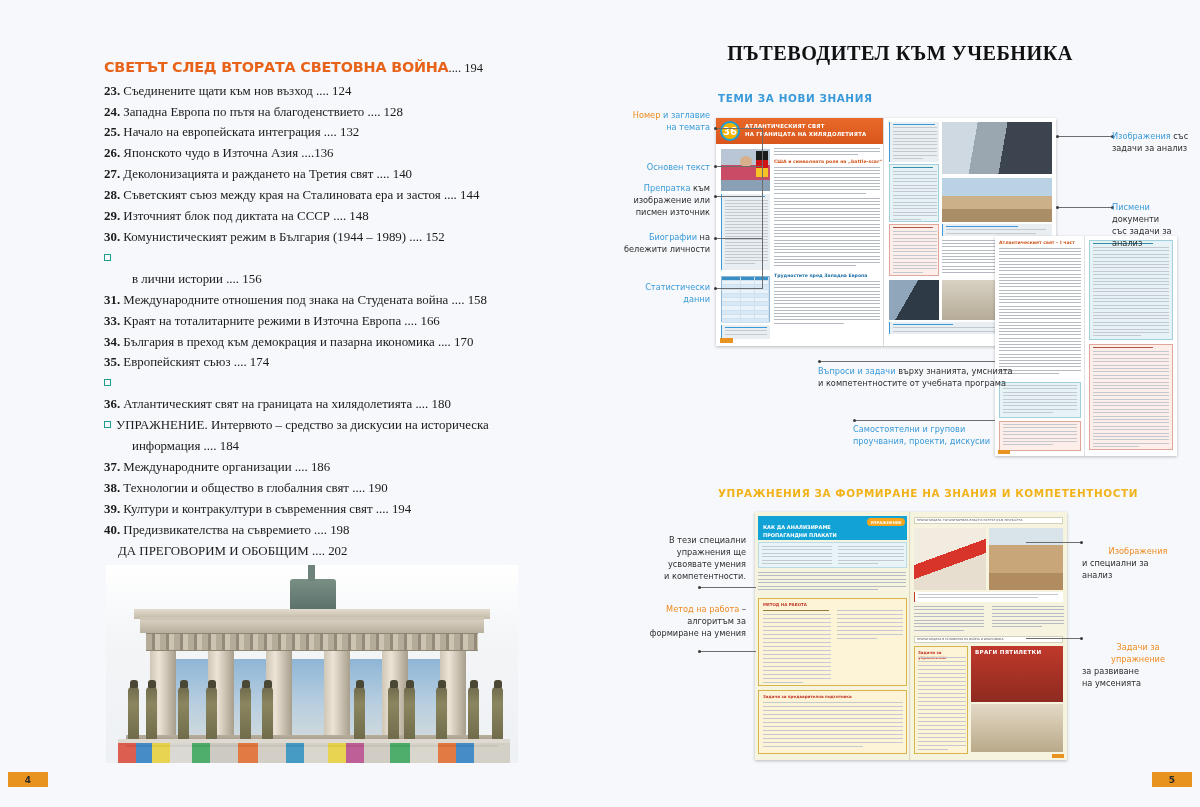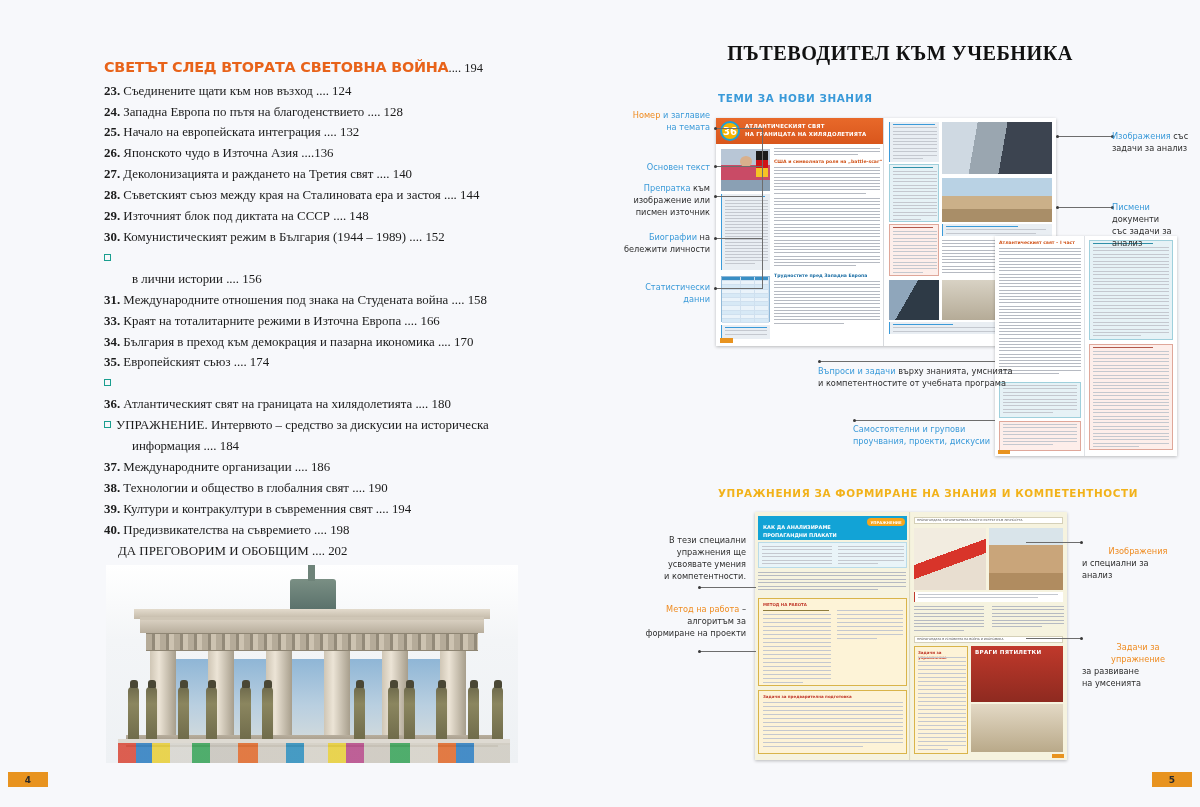--- a/index.html
+++ b/index.html
@@ -968,21 +968,21 @@
   <div>упражнения ще</div>
   <div>усвоявате умения</div>
   <div>и компетентности.</div>
 </div>
 
 <div class="leader" style="left:700px; top:651px; width:56px;"></div>
 <div class="dot" style="left:698px; top:650px;"></div>
 <div class="anno r" style="left:636px; top:604px; width:110px;">
   <span class="hl-orange">Метод на работа</span><span> –</span>
   <div>алгоритъм за</div>
-  <div>формиране на проекти</div>
+  <div>формиране на умения</div>
 </div>
 
 <div class="leader" style="left:1026px; top:542px; width:56px;"></div>
 <div class="dot" style="left:1080px; top:541px;"></div>
 <div class="anno l" style="left:1082px; top:546px; width:112px;">
   <div class="hl-orange">Изображения</div>
   <div>и специални за</div>
   <div>анализ</div>
 </div>
 

